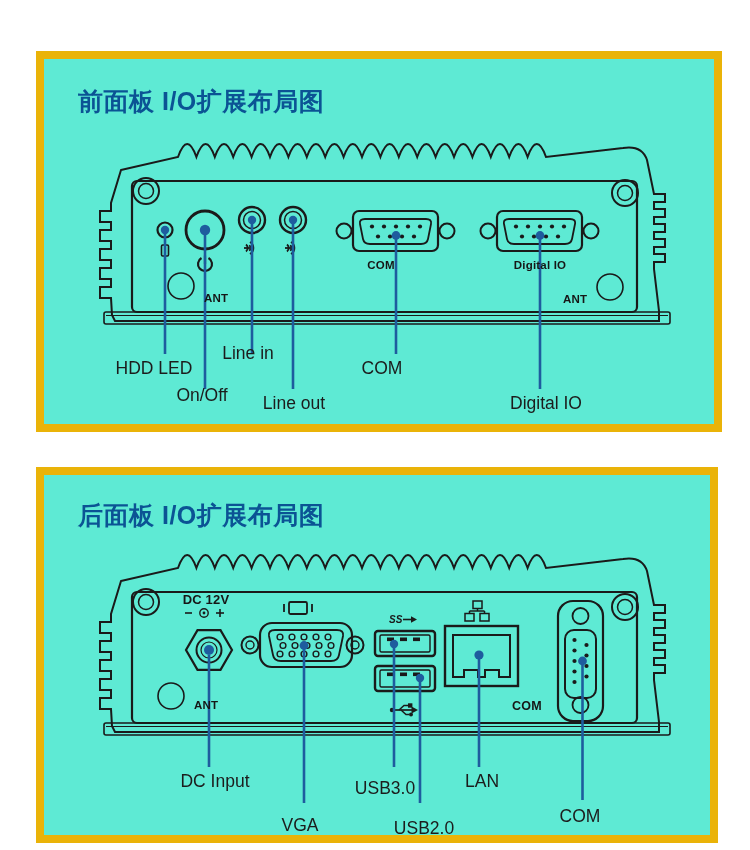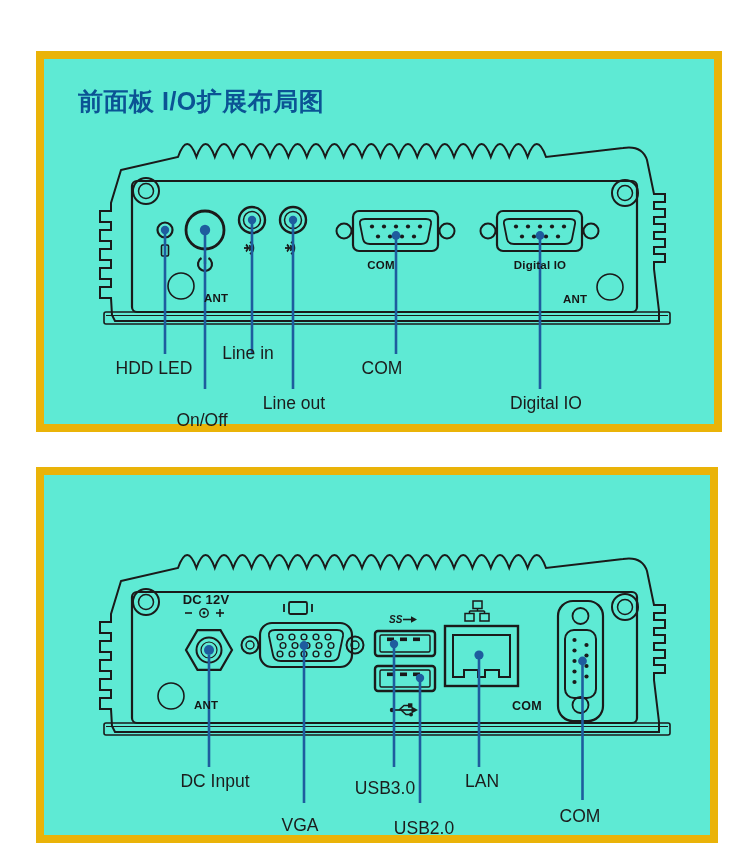--- a/index.html
+++ b/index.html
@@ -154,28 +154,29 @@
     </svg>
 
     <span class="marking" style="left:343px;top:197px">COM</span>
     <span class="marking" style="left:502px;top:197px">Digital IO</span>
     <span class="marking" style="left:178px;top:230px">ANT</span>
     <span class="marking" style="left:537px;top:231px">ANT</span>
 
     <div class="callout-label" style="left:116px;top:295px">HDD LED</div>
     <div class="callout-label" style="left:210px;top:280px">Line in</div>
     <div class="callout-label" style="left:344px;top:295px">COM</div>
-    <div class="callout-label" style="left:164px;top:347px">On/Off</div>
+    <div class="callout-label" style="left:164px;top:322px">On/Off</div>
     <div class="callout-label" style="left:256px;top:330px">Line out</div>
     <div class="callout-label" style="left:508px;top:330px">Digital IO</div>
   </div>
 </section>
 
 <section class="panel-box" id="rear-box">
   <div class="drawing">
+    <h2 class="panel-title" style="top:25px">后面板 I/O扩展布局图</h2>
 
     <svg class="diagram-svg" width="690" height="378" viewBox="0 0 690 378">
       <path class="chassis ln" stroke-width="2" fill="#fff" d="M 83 107 L 140 94 q 9.2 -26 18.4 0 q 9.2 -26 18.4 0 q 9.2 -26 18.4 0 q 9.2 -26 18.4 0 q 9.2 -26 18.4 0 q 9.2 -26 18.4 0 q 9.2 -26 18.4 0 q 9.2 -26 18.4 0 q 9.2 -26 18.4 0 q 9.2 -26 18.4 0 q 9.2 -26 18.4 0 q 9.2 -26 18.4 0 q 9.2 -26 18.4 0 q 9.2 -26 18.4 0 q 9.2 -26 18.4 0 q 9.2 -26 18.4 0 q 9.2 -26 18.4 0 q 9.2 -26 18.4 0 q 9.2 -26 18.4 0 q 9.2 -26 18.4 0 L 585 85 Q 604 82 609 97 L 616 131 l 11 0 l 0 8 l -11 0 l 0 7 l 11 0 l 0 8 l -11 0 l 0 7 l 11 0 l 0 8 l -11 0 l 0 7 l 11 0 l 0 8 l -11 0 l 0 7 l 11 0 l 0 8 l -11 0 l 0 7 L 621 248 L 621 258 L 77 258 L 74 252 L 73 235 l -11 0 l 0 -11 l 11 0 l 0 -8 l -11 0 l 0 -11 l 11 0 l 0 -8 l -11 0 l 0 -11 l 11 0 l 0 -8 l -11 0 l 0 -11 l 11 0 l 0 -8 l -11 0 l 0 -11 l 11 0 l 0 -8 Z"></path>
       <g>
         <rect class="ln" x="66" y="249" width="566" height="12" rx="2" stroke-width="1.6" fill="#fff"></rect>
         <line class="ln" x1="68" y1="252.5" x2="630" y2="252.5" stroke-width="1.2"></line>
       </g>
       <rect class="ln" x="94" y="118" width="505" height="131" rx="5" stroke-width="2.2" fill="#fff"></rect>
       <g class="ln" stroke-width="2">
         <circle cx="108" cy="128" r="13"></circle>

